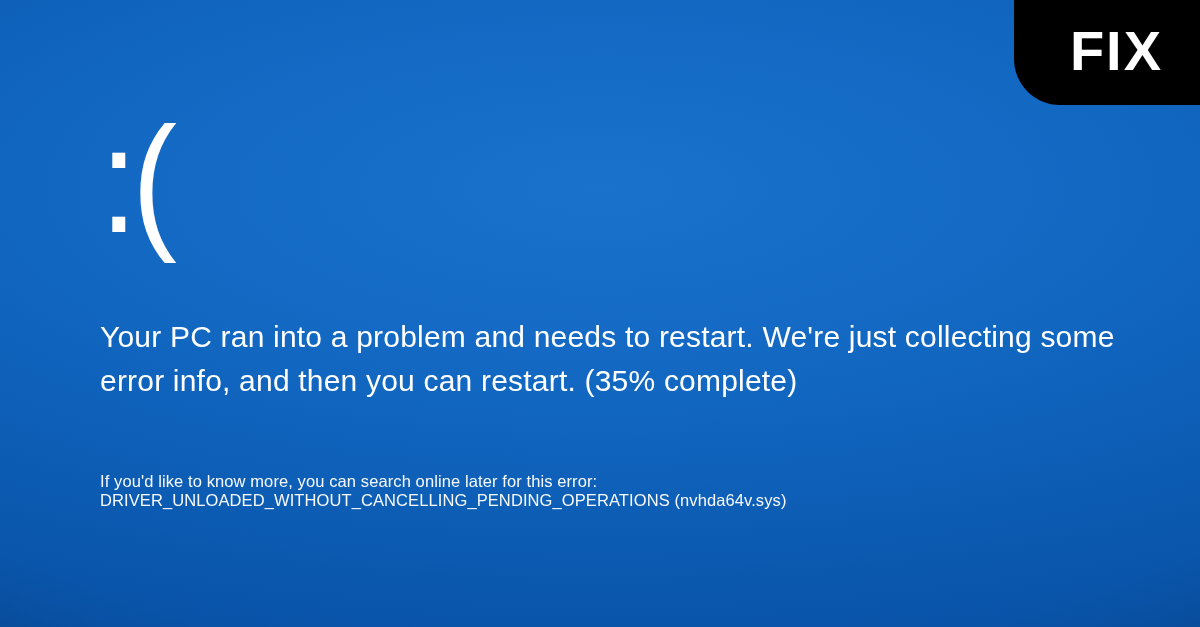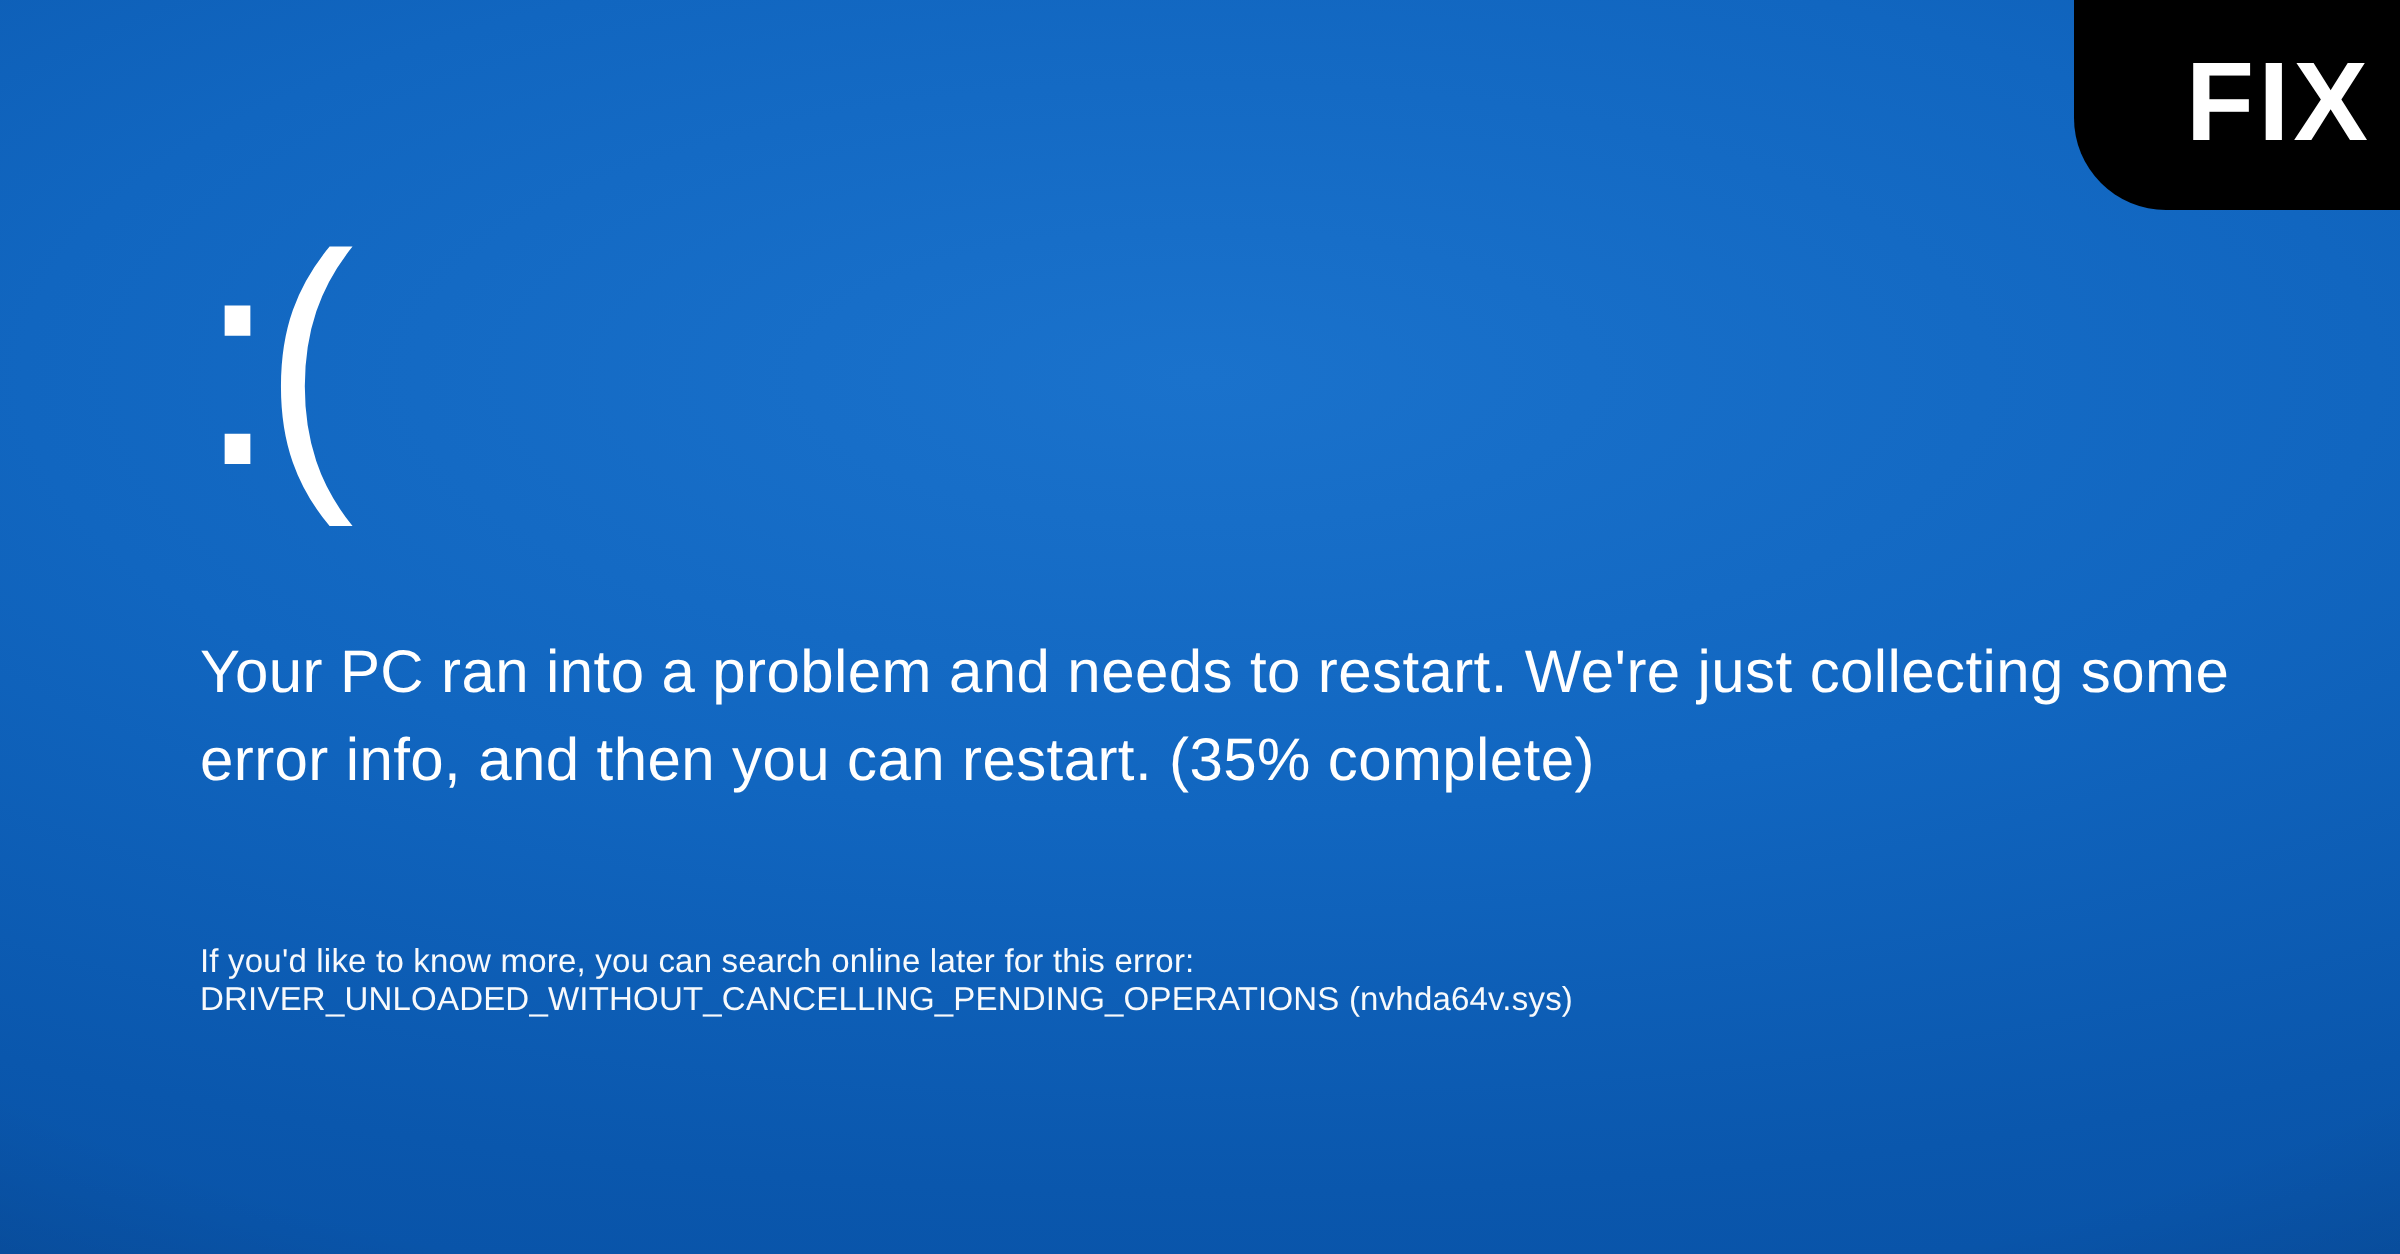--- a/index.html
+++ b/index.html
@@ -47,21 +47,21 @@
     .fix-badge {
       position: absolute;
       top: 0;
       right: 0;
       background: #000000;
       color: #ffffff;
       font-weight: 700;
       font-family: "Segoe UI", Arial, sans-serif;
       font-size: 56px;
       letter-spacing: 2px;
-      padding: 18px 14px 22px 56px;
+      padding: 18px 37px 22px 56px;
       border-bottom-left-radius: 46px;
     }
   </style>
 </head>
 <body>
 
 <div class="content">
   <div class="frown">:(</div>
   <div class="message">Your PC ran into a problem and needs to restart. We're just collecting some error info, and then you can restart. (35% complete)</div>
   <div class="error-detail">If you'd like to know more, you can search online later for this error: DRIVER_UNLOADED_WITHOUT_CANCELLING_PENDING_OPERATIONS (nvhda64v.sys)</div>

